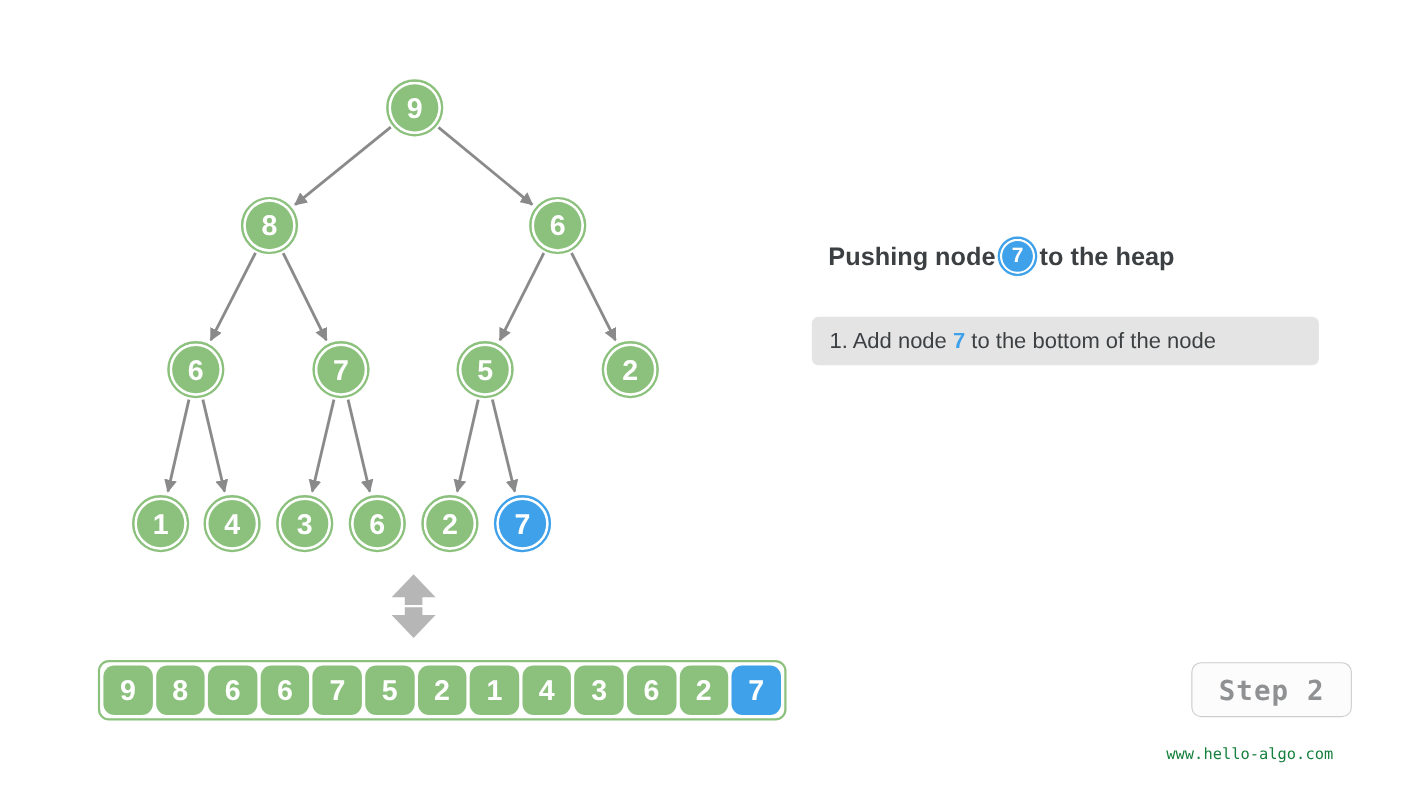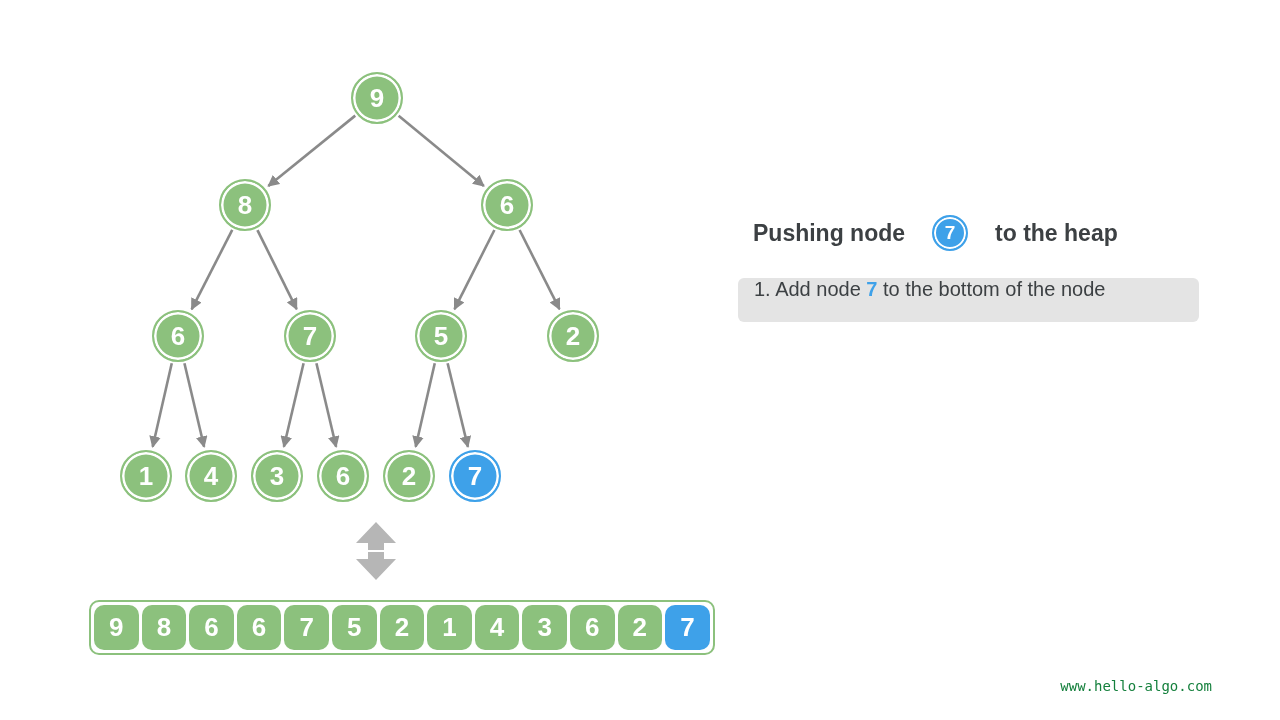--- a/index.html
+++ b/index.html
@@ -37,46 +37,47 @@
     border-color: var(--blue);
     background: var(--blue);
   }
   
   #title-row {
     position: absolute;
     left: 753px; top: 212px;
     height: 42px;
     display: flex;
     align-items: center;
-    gap: 27px;
+    gap: 2px;
     font-size: 23px;
     font-weight: bold;
     color: var(--dark-text);
   }
   #title-node-circle {
     width: 36px; height: 36px;
     border-radius: 50%;
     background: var(--blue);
     border: 2px solid var(--blue);
     box-shadow: inset 0 0 0 2px #ffffff;
     display: flex;
     align-items: center;
     justify-content: center;
     color: #ffffff;
     font-size: 19px;
     font-weight: bold;
   }
   
   #instruction-box {
     position: absolute;
-    left: 738px; top: 278px;
+    left: 738px; top: 288px;
     width: 461px; height: 44px;
     background: var(--box-gray);
     border-radius: 6px;
     display: flex;
+    align-items: center;
     padding-left: 16px;
     font-size: 20px;
     color: var(--dark-text);
     white-space: pre;
   }
   #instruction-box .hl {
     color: var(--blue);
     font-weight: bold;
   }
   
@@ -195,16 +196,17 @@
       <div class="array-cell">5</div>
       <div class="array-cell">2</div>
       <div class="array-cell">1</div>
       <div class="array-cell">4</div>
       <div class="array-cell">3</div>
       <div class="array-cell">6</div>
       <div class="array-cell">2</div>
       <div class="array-cell cell-blue">7</div>
     </div>
 
+  <div id="step-button">Step 2</div>
 
   <div id="watermark">www.hello-algo.com</div>
 
 </div>
 
 </body></html>

